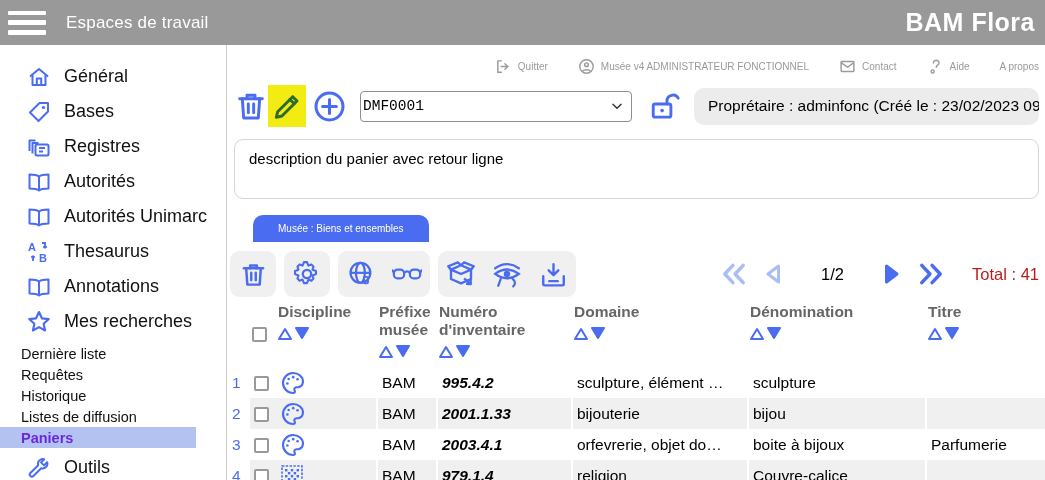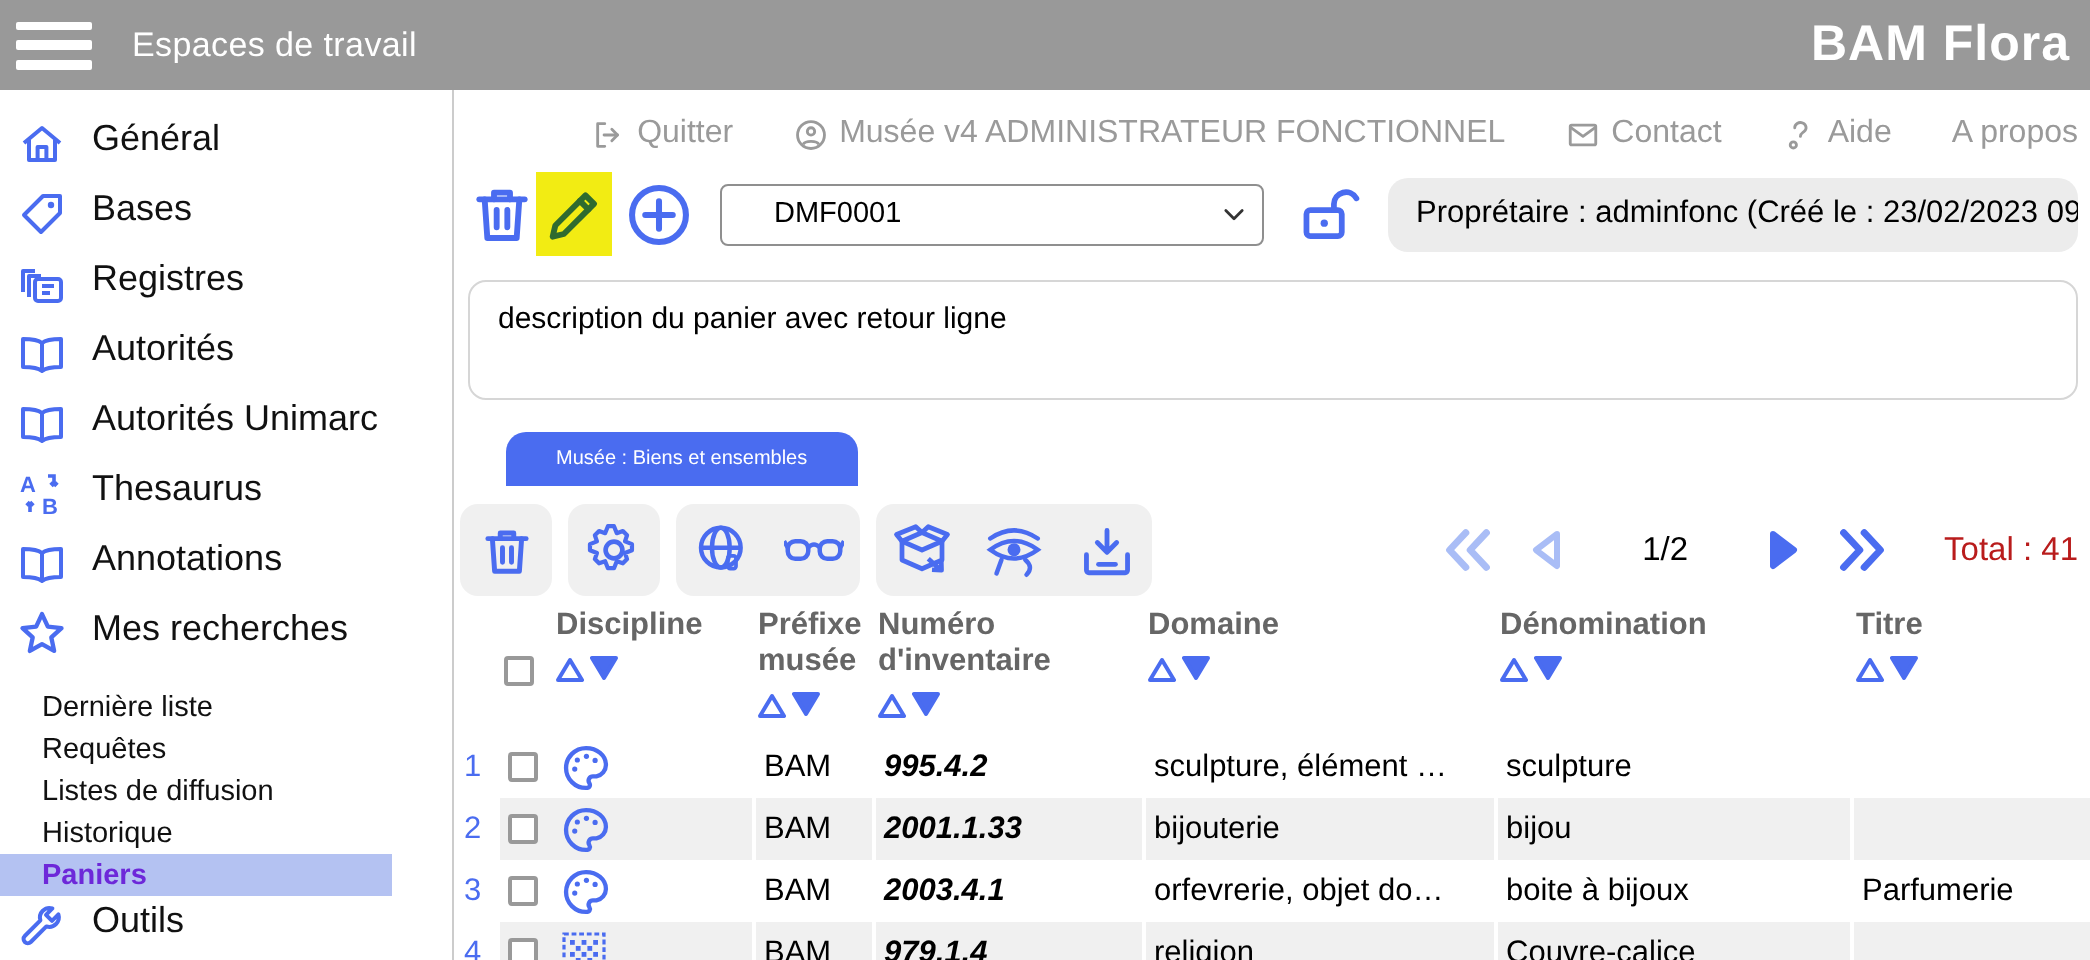--- a/index.html
+++ b/index.html
@@ -12,41 +12,41 @@
     background:#999999; display:flex; align-items:center; }
   .hamburger { width:40px; height:30px; margin-left:8px; display:flex; flex-direction:column;
     justify-content:space-between; padding:3px 0; cursor:pointer; }
   .hamburger span { display:block; width:38px; height:4.5px; background:#fff; border-radius:1px; }
   .topbar-title { color:#fff; font-size:17px; margin-left:18px; letter-spacing:.2px; }
   .logo { margin-left:auto; margin-right:10px; color:#fff; font-size:25px; font-weight:bold; letter-spacing:.5px; }
 
   
   .sidebar { position:absolute; left:0; top:45px; width:227px; height:435px;
     border-right:1px solid #ccc; padding-top:14px; background:#fff; }
-  .nav-item { display:flex; align-items:flex-start; height:35px; padding-left:8px; cursor:pointer; }
+  .nav-item { display:flex; align-items:center; height:35px; padding-left:26px; cursor:pointer; }
   .nav-item .ic { width:26px; height:26px; flex:0 0 26px; display:flex; align-items:center; justify-content:center; }
   .nav-item .lbl { margin-left:12px; font-size:18px; color:#111; white-space:nowrap; }
   .subnav { margin:4px 0 2px 0; }
   .sub-item { display:block; font-size:14.5px; color:#111; padding:2.5px 0 2.5px 21px; cursor:pointer; }
   .sub-item.selected { background:#b4c2f2; color:#6d28d9; font-weight:bold; width:196px; }
 
   
   .main { position:absolute; left:228px; top:45px; width:817px; height:435px; }
 
   .header-links { display:flex; justify-content:flex-end; align-items:center; gap:30px;
-    margin:13px 6px 0 0; color:#9a9a9a; font-size:16px; }
+    margin:13px 6px 0 0; color:#9a9a9a; font-size:10px; }
   .hlink { display:flex; align-items:center; gap:6px; cursor:pointer; white-space:nowrap; }
 
   .basket-bar { display:flex; align-items:center; margin:10px 0 0 6px; }
   .tool-ic { width:34px; height:34px; display:flex; align-items:center; justify-content:center; cursor:pointer; }
   .pencil-hl { background:#f2ec13; width:38px; height:42px; }
   .select-wrap { position:relative; margin-left:14px; }
   .basket-select { appearance:none; -webkit-appearance:none; width:272px; height:31px; font-size:14.5px;
-    padding:0 26px 0 26px; border:1px solid #8f8f8f; border-radius:4px; background:#fff;
-    font-family:Liberation Sans, sans-serif; color:#000; }
+    padding:0 26px 0 2px; border:1px solid #8f8f8f; border-radius:4px; background:#fff;
+    font-family:Liberation Mono, monospace; color:#000; }
   .select-chev { position:absolute; right:8px; top:8px; pointer-events:none; }
   .lock-wrap { margin-left:16px; }
   .owner-pill { flex:1; margin-left:12px; margin-right:6px; height:37px; background:#ececec;
     border-radius:10px; display:flex; align-items:center; padding-left:14px; font-size:15.5px;
     color:#000; white-space:nowrap; overflow:hidden; }
 
   .desc-box { margin:12px 6px 0 6px; height:60px; border:1px solid #d6d6d6; border-radius:9px;
     padding:10px 14px; font-size:15px; color:#000; background:#fff; }
 
   .scope-tab { display:inline-block; margin:16px 0 0 25px; background:#4a6cf0; color:#fff;
@@ -170,22 +170,22 @@
       <span class="ic">
           <svg width="26" height="26" viewBox="0 0 24 24" fill="none" stroke="#4a6cf0" stroke-width="2" stroke-linejoin="round">
             <path d="M12 2.8l2.7 5.8 6.3.7-4.7 4.3 1.3 6.2-5.6-3.1-5.6 3.1 1.3-6.2L3 9.3l6.3-.7z"></path>
           </svg>
         </span>
       <span class="lbl">Mes recherches</span>
     </div>
     <div class="subnav">
       <span class="sub-item">Dernière liste</span>
       <span class="sub-item">Requêtes</span>
+      <span class="sub-item">Historique</span>
       <span class="sub-item">Listes de diffusion</span>
-      <span class="sub-item">Historique</span>
       <span class="sub-item selected">Paniers</span>
     </div>
     <div class="nav-item">
       <span class="ic">
           <svg width="24" height="24" viewBox="0 0 24 24" fill="none" stroke="#4a6cf0" stroke-width="2" stroke-linejoin="round">
             <path d="M20.2 6.2a4.8 4.8 0 0 1-6 6L6.4 20a2.1 2.1 0 0 1-3-3l7.8-7.8a4.8 4.8 0 0 1 6-6L14 6.4l3 3z"></path>
           </svg>
         </span>
       <span class="lbl">Outils</span>
     </div>

